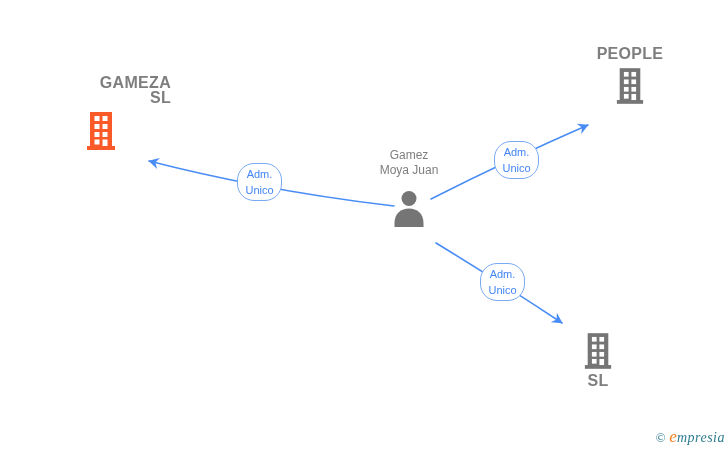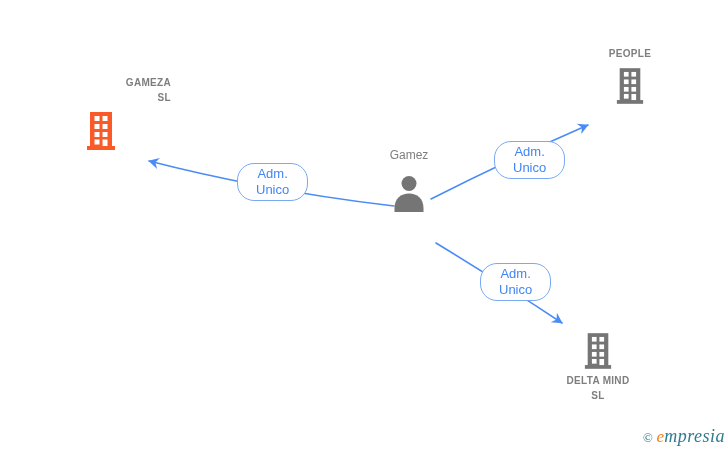--- a/index.html
+++ b/index.html
@@ -4,53 +4,53 @@
 <style>
   html,body { margin:0; padding:0; background:#fff; }
   .canvas {
     position:relative; width:728px; height:450px; background:#ffffff;
     overflow:hidden; font-family:"Liberation Sans", sans-serif;
   }
   .edges-layer { position:absolute; left:0; top:0; width:728px; height:450px; }
   .edge-path { fill:none; stroke:#4a8cf5; stroke-width:1.6; stroke-linecap:round; }
 
   .node { position:absolute; text-align:center; cursor:pointer; }
-  .company-label { font-size:10px; font-weight:bold; color:#7e7e7e; line-height:15px; letter-spacing:0.3px; }
+  .company-label { font-size:16px; font-weight:bold; color:#7e7e7e; line-height:15px; letter-spacing:0.3px; }
   .company-label span { display:block; }
   .person-label { font-size:12px; color:#7e7e7e; line-height:15px;text-align:center; }
   .person-label span { display:block; }
   .icon { display:block; margin:0 auto; }
   .building-orange { color:#fa5a28; }
   .building-gray  { color:#757575; }
   .person-glyph   { color:#757575; }
 
   #node-gameza { left:31px;  top:75px;  width:140px;text-align:right; }
   #node-gameza .icon { margin-top:7px; }
   #node-people { left:560px; top:46px;  width:140px; }
   #node-people .icon { margin-top:7px; }
   #node-delta  { left:528px; top:333px; width:140px; }
   #node-delta .icon { margin-bottom:4px; }
   #node-person { left:344px; top:148px; width:130px; }
   #node-person .icon { margin-top:12px; }
 
   .edge-label {
     position:absolute; background:#ffffff; border:1.5px solid #79a9f2;
-    border-radius:17px; padding:2px 18px; font-size:13px; line-height:16px;
+    border-radius:17px; padding:2px 5px; font-size:11px; line-height:16px;
     color:#4285f4; text-align:center; cursor:pointer; min-width:33px;
   }
   .edge-label span { display:block; }
   #edge-label-gameza { left:237px; top:163px; }
   #edge-label-people { left:494px; top:141px; }
   #edge-label-delta  { left:480px; top:263px; }
 
   .watermark { position:absolute; right:3px; bottom:3px; font-style:italic; cursor:pointer;
                font-family:"Liberation Serif", serif; white-space:nowrap; }
   .wm-copy { color:#2d7b8e; font-size:13px; margin-right:4px; }
   .wm-e    { color:#f08223; font-size:17px; }
-  .wm-rest { color:#2d7b8e; font-size:18px; letter-spacing:0.5px; }
+  .wm-rest { color:#2d7b8e; font-size:14px; letter-spacing:0.5px; }
 </style>
 </head>
 <body>
 
 <div class="canvas">
 
   <svg class="edges-layer" width="728" height="450" viewBox="0 0 728 450">
     <defs>
       <marker id="arrow" viewBox="0 0 10 10" refX="8.5" refY="5" markerWidth="8" markerHeight="8" orient="auto">
         <path d="M0.8,0.6 L9,5 L0.8,9.4 L3.4,5 Z" fill="#4a8cf5"></path>
@@ -105,28 +105,28 @@
       <rect x="9.5" y="4" width="5" height="5" fill="#fff"></rect>
       <rect x="17.5" y="4" width="5" height="5" fill="#fff"></rect>
       <rect x="9.5" y="12" width="5" height="5" fill="#fff"></rect>
       <rect x="17.5" y="12" width="5" height="5" fill="#fff"></rect>
       <rect x="9.5" y="20" width="5" height="5" fill="#fff"></rect>
       <rect x="17.5" y="20" width="5" height="5" fill="#fff"></rect>
       <rect x="9.5" y="27.5" width="5" height="5" fill="#fff"></rect>
       <rect x="17.5" y="27.5" width="5" height="6.5" fill="#fff"></rect>
     </svg>
     <div class="company-label">
-      <span>DELTA MIND</span>
       <span>SL</span>
     </div>
   </div>
 
   <div class="node" id="node-person">
     <div class="person-label">
       <span>Gamez</span>
+      <span>Moya Juan</span>
     </div>
     <svg class="icon person-glyph" width="36" height="37" viewBox="0 0 36 37">
       <circle cx="18" cy="8.5" r="7.5" fill="currentColor"></circle>
       <path d="M3.5,37 L3.5,33 C3.5,23.5 10,18.5 18,18.5 C26,18.5 32.5,23.5 32.5,33 L32.5,37 Z" fill="currentColor"></path>
     </svg>
   </div>
 
   <div class="edge-label" id="edge-label-gameza">
     <span>Adm.</span>
     <span>Unico</span>

